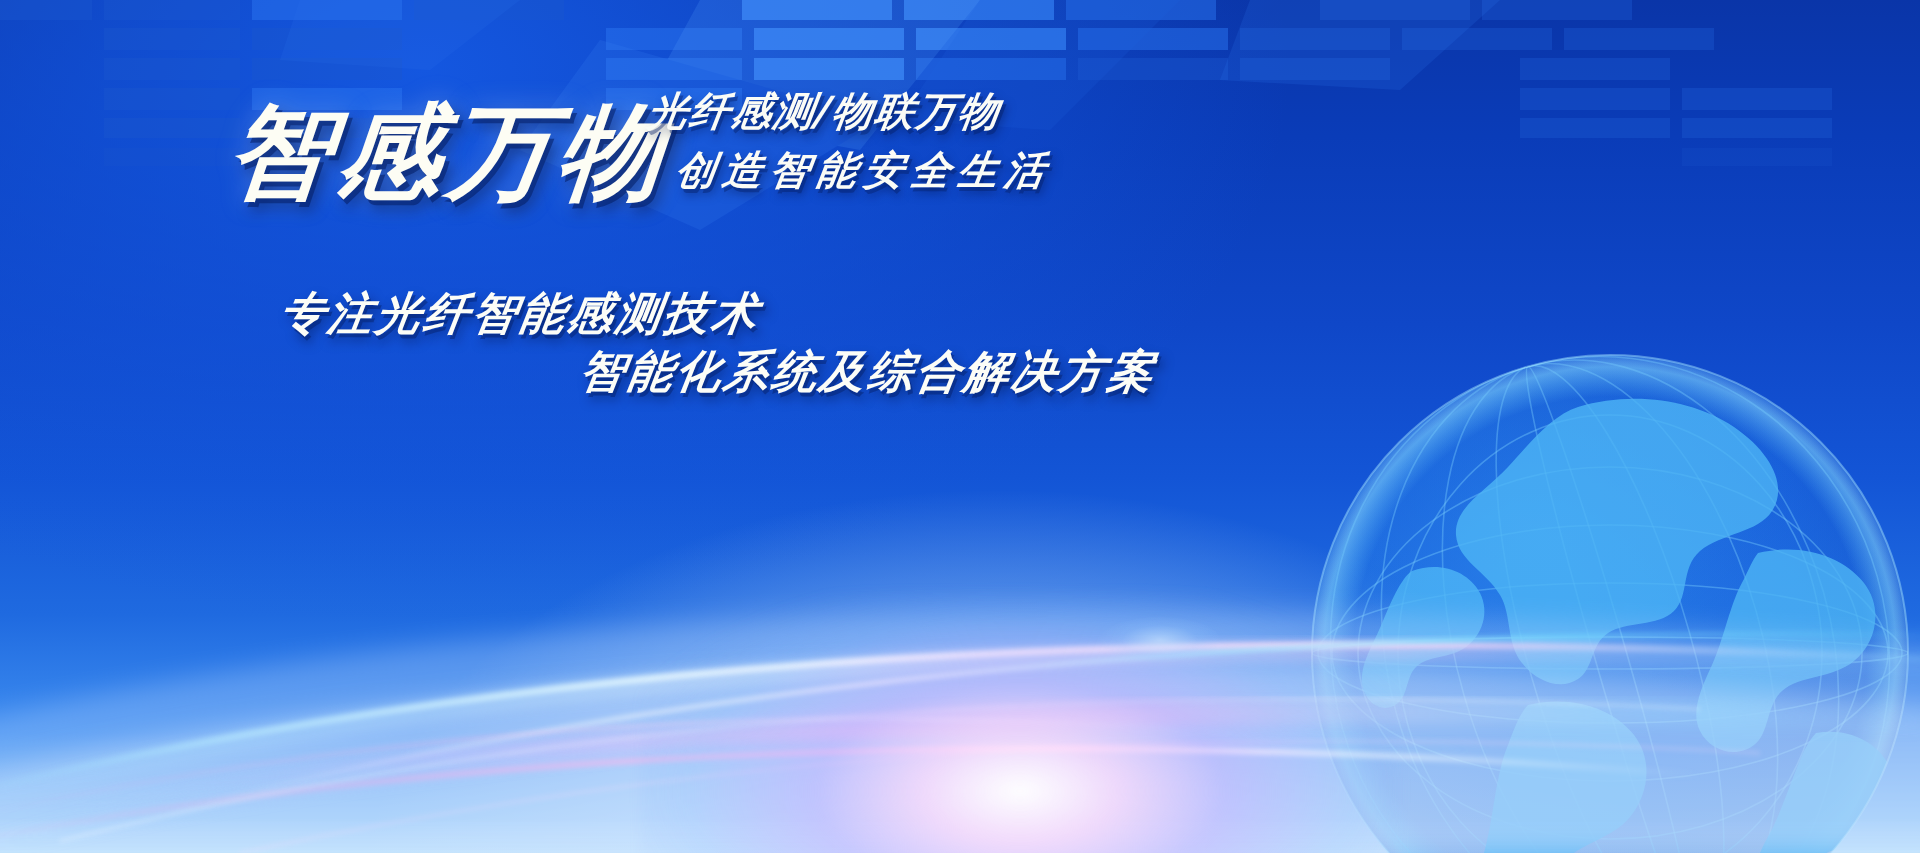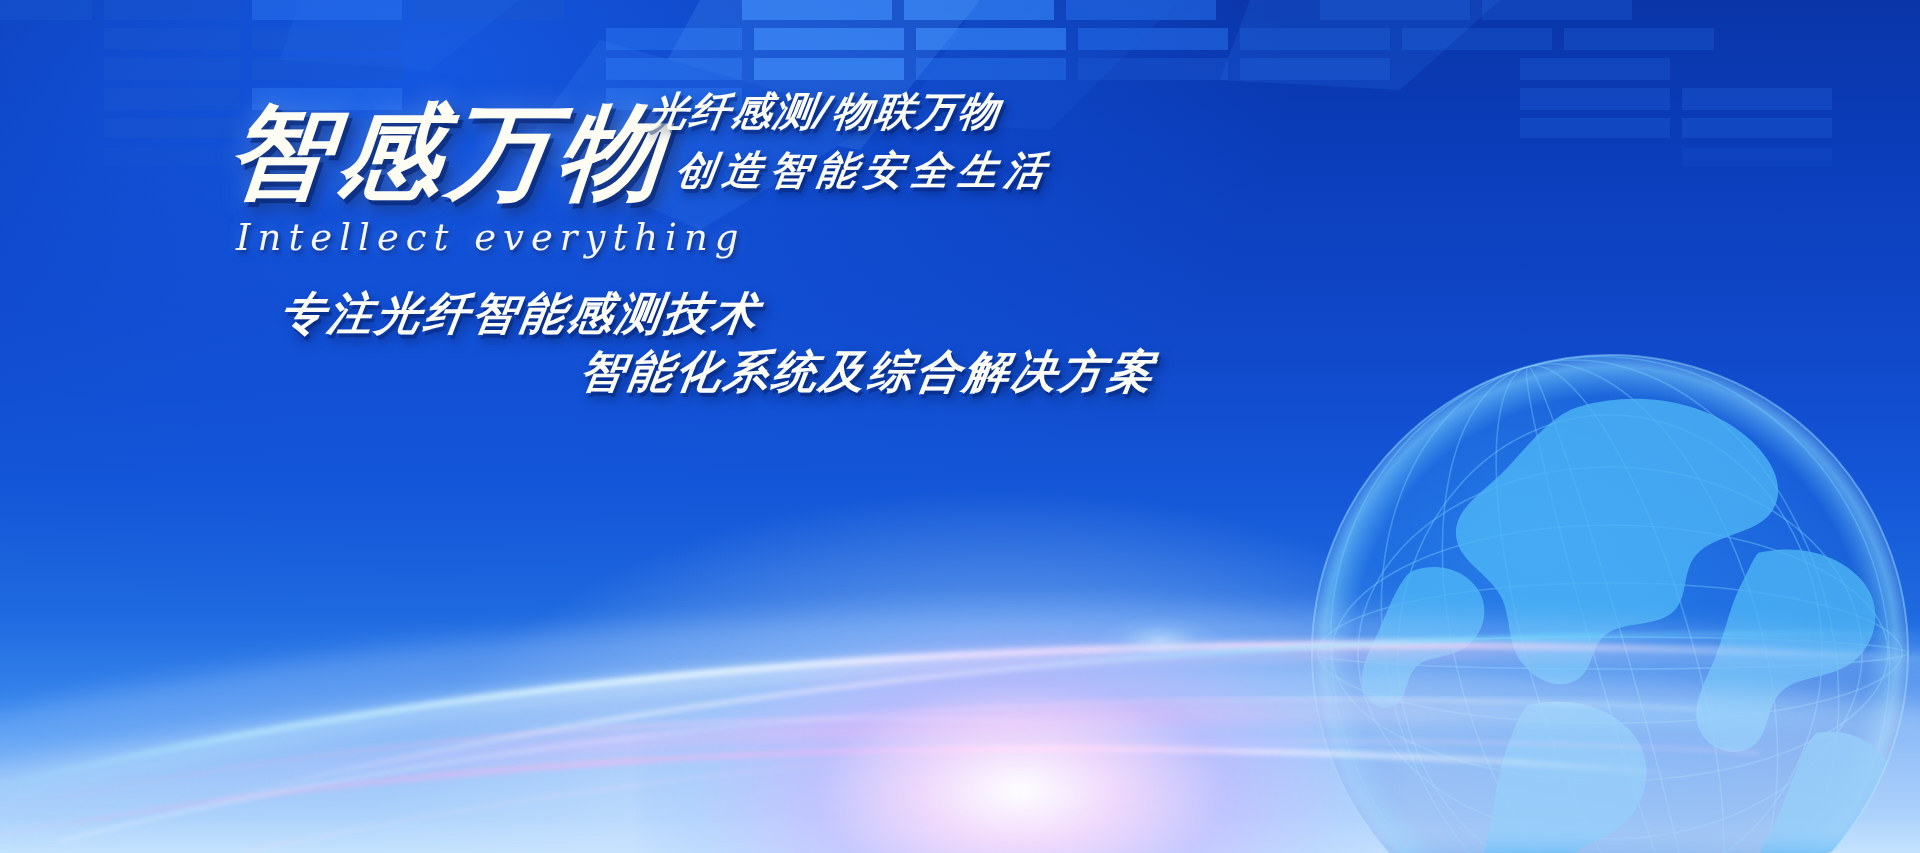--- a/index.html
+++ b/index.html
@@ -287,19 +287,18 @@
       <path d="M-40,396 C300,320 760,268 1240,312" stroke="url(#sD)" stroke-width="3" fill="none" opacity=".65" filter="url(#blr1)"></path>
 
       <path d="M60,418 C420,326 960,248 1700,286" stroke="#ffffff" stroke-width="1.6" fill="none" opacity=".55" filter="url(#blr1)"></path>
       <path d="M240,430 C600,352 1080,292 1760,330" stroke="#ffd9f8" stroke-width="1.4" fill="none" opacity=".50" filter="url(#blr1)"></path>
     </svg>
     <div class="glowcore"></div>
     <div class="flare"></div>
   </div>
 
   <div class="txt headline">智感万物</div>
-  <div class="txt subeng">Intellect everything</div>
   <div class="txt slogan1">光纤感测/物联万物</div>
   <div class="txt slogan2">创造智能安全生活</div>
   <div class="txt line1">专注光纤智能感测技术</div>
   <div class="txt line2">智能化系统及综合解决方案</div>
 
 </div>
 
 </body></html>

